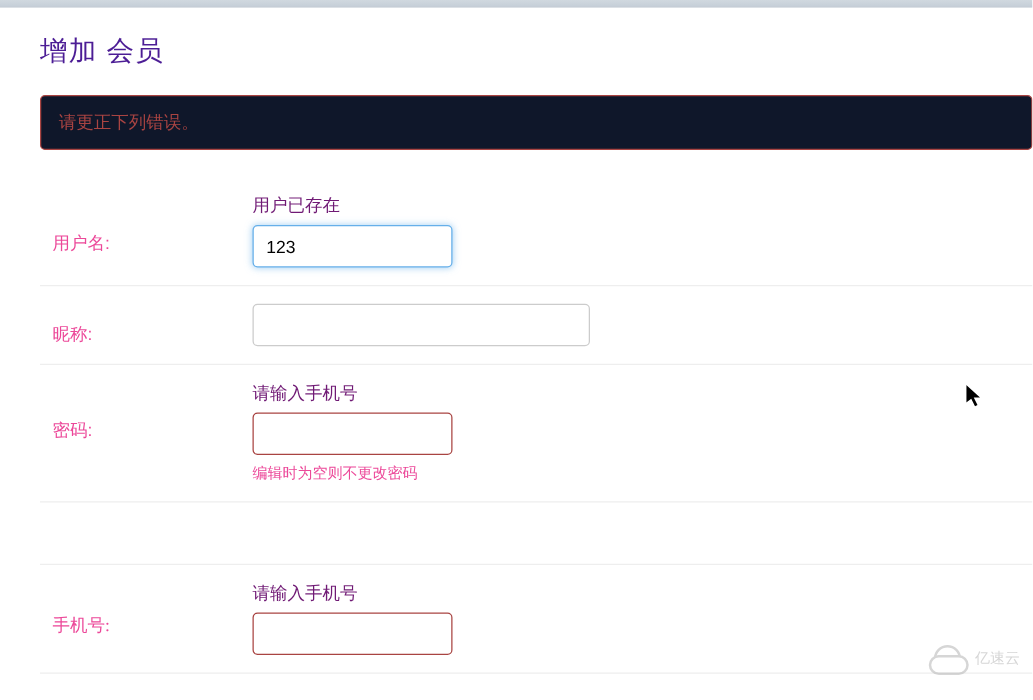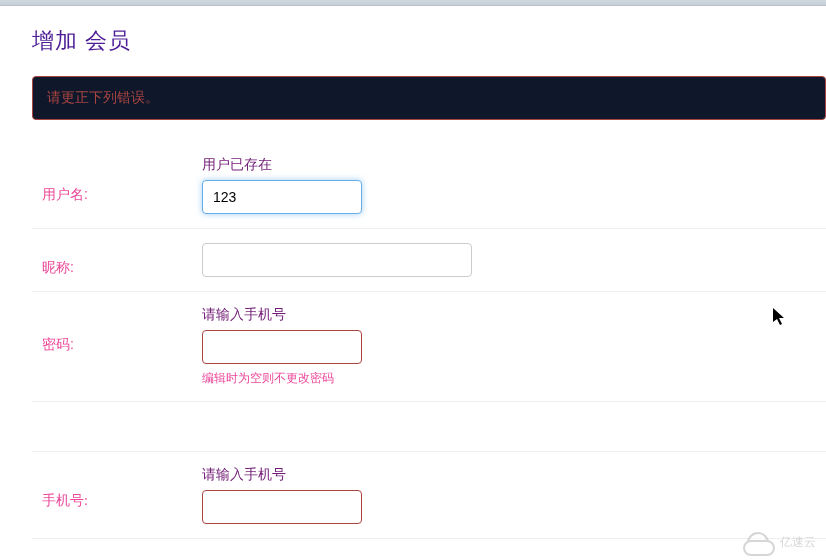--- a/index.html
+++ b/index.html
@@ -99,21 +99,21 @@
     }
     .cursor {
       position: absolute;
       left: 773px;
       top: 308px;
       pointer-events: none;
     }
     .watermark {
       position: absolute;
       right: 10px;
-      bottom: 8px;
+      bottom: 24px;
       display: flex;
       align-items: center;
       gap: 5px;
       opacity: 0.6;
     }
     .watermark .cloud {
       width: 32px;
       height: 20px;
       position: relative;
     }

